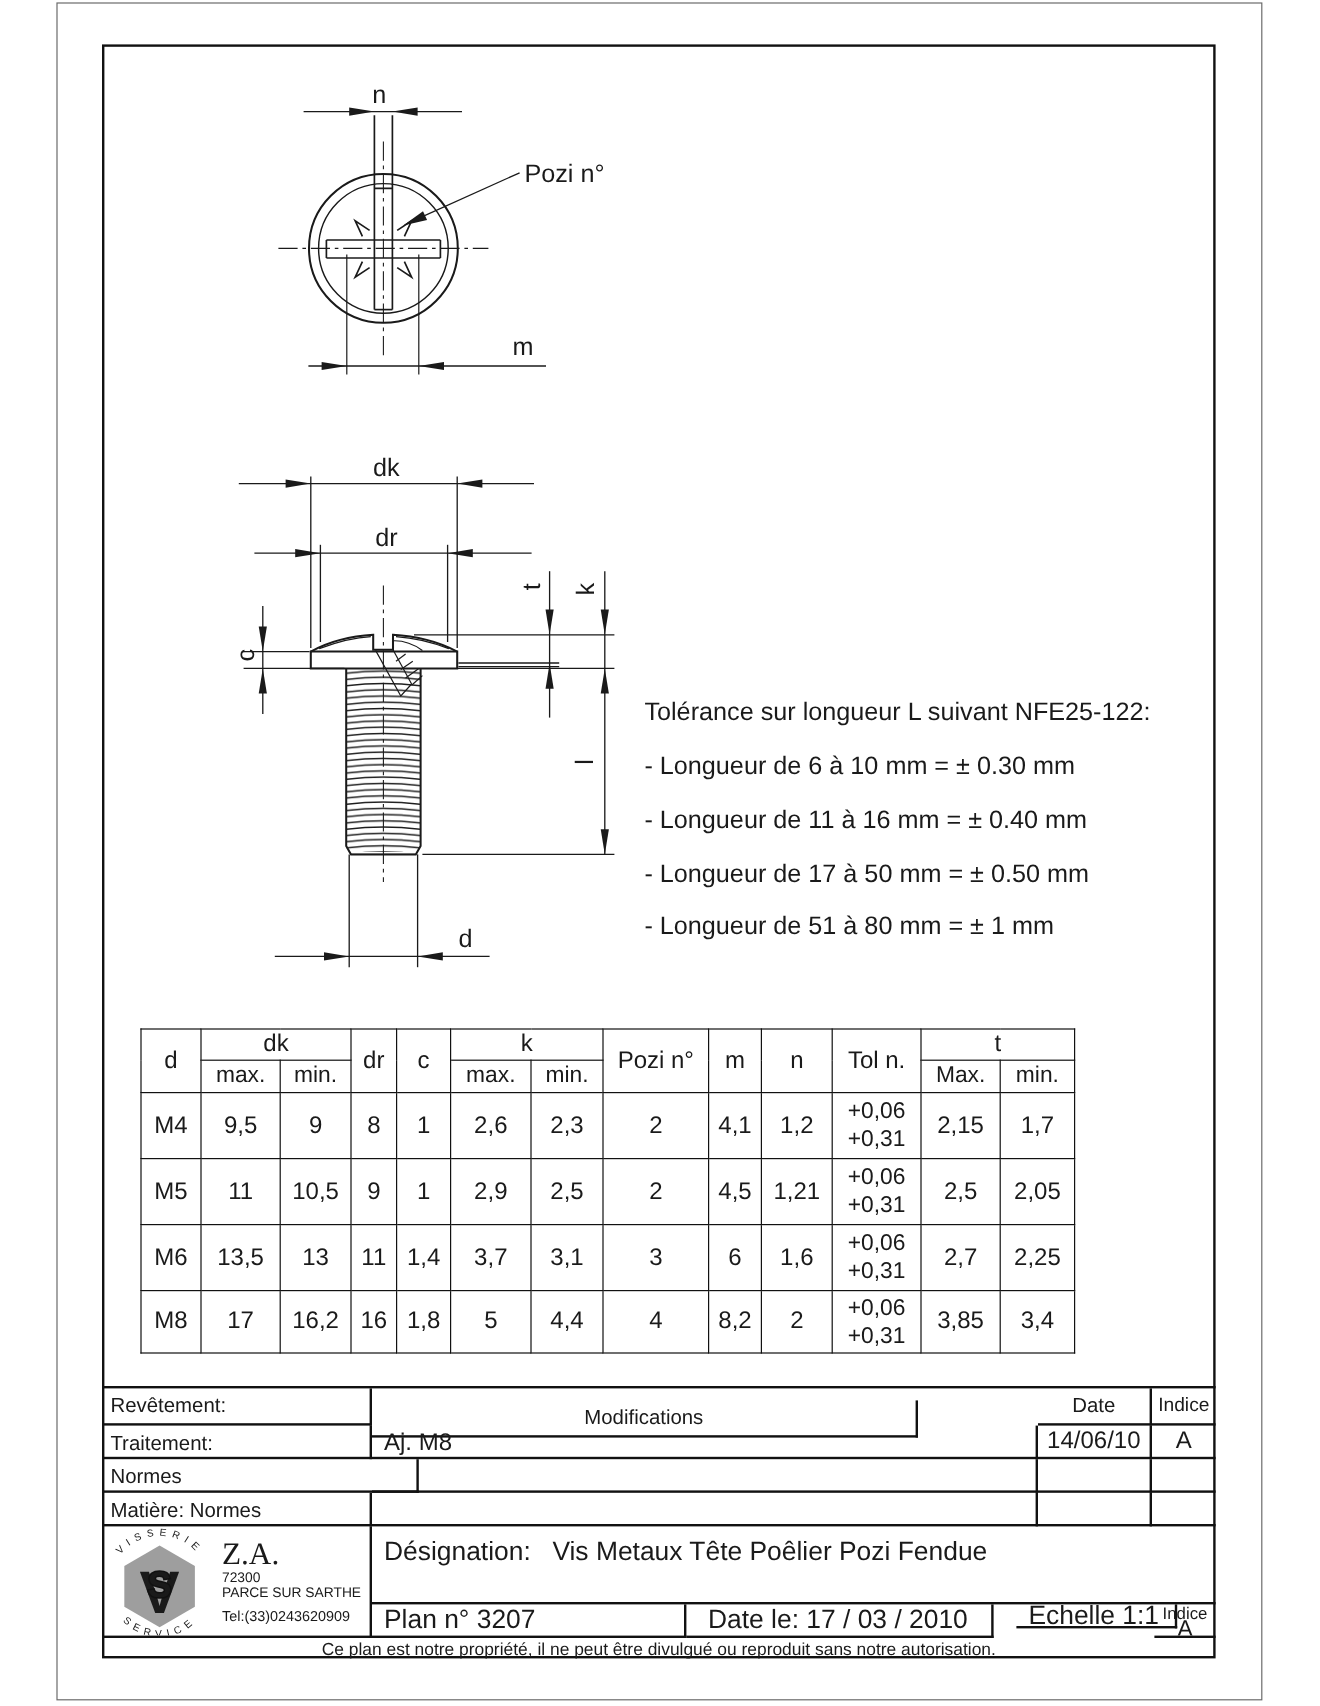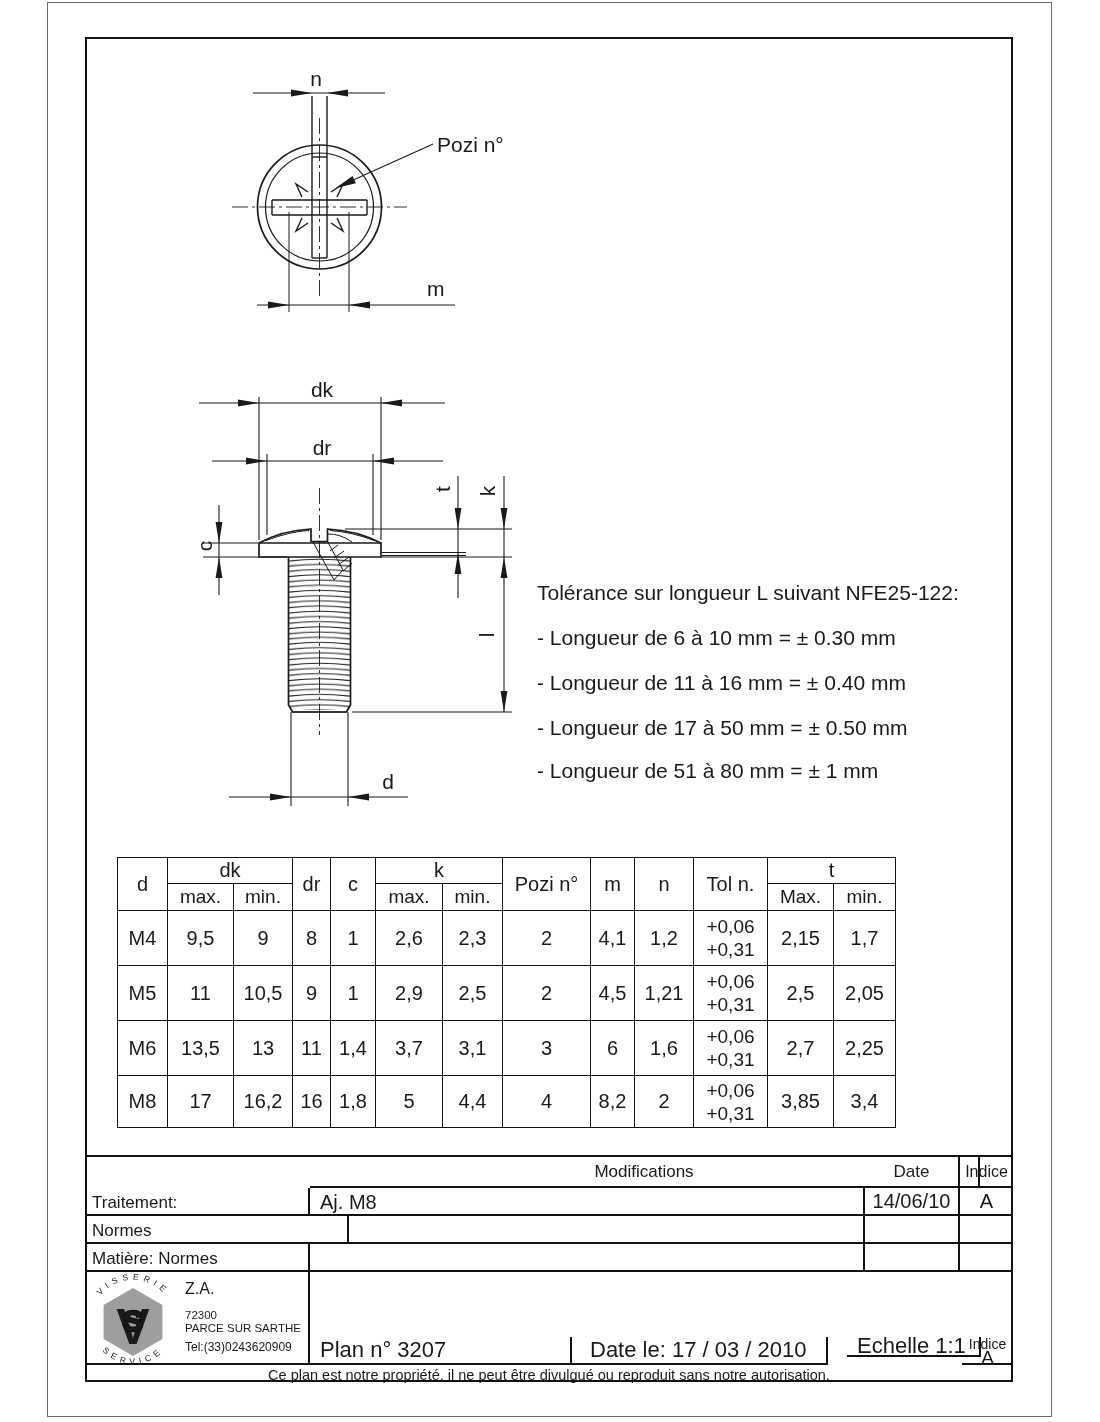--- a/index.html
+++ b/index.html
@@ -32,21 +32,21 @@
   .ctr { display:flex; align-items:center; justify-content:center; }
   .big { font-size:20px; }
   .desig { font-size:22px; padding:8px 0 0 10px; }
   .desig .dlabel { margin-right:18px; }
   .planrow { font-size:22px; display:flex; align-items:center; padding-left:10px; }
   .indice2 { text-align:center; line-height:13px; padding-top:1px; }
   .indice2 .ilab { font-size:14px; display:block; }
   .indice2 .ival { font-size:19px; display:block; line-height:14px; }
   .notice { font-size:14.5px; display:flex; align-items:center; justify-content:center; }
   .addr { position:absolute; left:92px; top:0; width:133px; height:93px; }
-  .addr .za { position:absolute; left:8px; top:8px; font-size:16px; }
+  .addr .za { position:absolute; left:8px; top:8px; font-size:26px;font-family:Liberation Serif, serif; }
   .addr .cp { position:absolute; left:8px; top:37px; font-size:11.5px; }
   .addr .ville { position:absolute; left:8px; top:50px; font-size:11.5px; }
   .addr .tel { position:absolute; left:8px; top:68px; font-size:12px; }
 </style>
 </head>
 <body>
 
 <div class="abs outer-frame"></div>
 <div class="abs inner-frame"></div>
 
@@ -306,21 +306,22 @@
           <span>+0,31</span>
         </td>
     <td>3,85</td>
     <td>3,4</td>
   </tr>
 </tbody>
   </table>
 
 <div class="abs tb">
 
-  <div class="tbcell br bb ctr" style="left:225px;top:0;width:670px;height:31px">Modifications</div>
+  <div class="tbcell br bb lbl" style="left:0;top:0;width:225px;height:31px">Revêtement:</div>
+  <div class="tbcell br bb ctr" style="left:225px;top:10px;width:455px;height:31px">Modifications</div>
   <div class="tbcell br bb ctr" style="left:780px;top:0;width:95px;height:31px">Date</div>
   <div class="tbcell bb ctr" style="left:875px;top:0;width:53px;height:31px;font-size:16px">Indice</div>
 
   <div class="tbcell br bb lbl" style="left:0;top:31px;width:225px;height:28px">Traitement:</div>
   <div class="tbcell br bb big" style="left:225px;top:31px;width:555px;height:28px;padding:3px 0 0 10px">Aj. M8</div>
   <div class="tbcell br bb ctr big" style="left:780px;top:31px;width:95px;height:28px">14/06/10</div>
   <div class="tbcell bb ctr big" style="left:875px;top:31px;width:53px;height:28px">A</div>
 
   <div class="tbcell br bb lbl" style="left:0;top:59px;width:264px;height:28px">Normes</div>
   <div class="tbcell br bb" style="left:225px;top:59px;width:555px;height:28px"></div>
@@ -345,20 +346,23 @@
       <text font-size="8.5" letter-spacing="4.5" fill="#333"><textPath href="#arcBot" startOffset="50%" text-anchor="middle">SERVICE</textPath></text>
     </svg>
     <div class="addr">
       <div class="za">Z.A.</div>
       <div class="cp">72300</div>
       <div class="ville">PARCE SUR SARTHE</div>
       <div class="tel">Tel:(33)0243620909</div>
     </div>
   </div>
 
+  <div class="tbcell bb desig" style="left:225px;top:115px;width:703px;height:65px">
+    <span class="dlabel">Désignation:</span><span>Vis Metaux Tête Poêlier Pozi Fendue</span>
+  </div>
 
   <div class="tbcell br bb planrow" style="left:225px;top:180px;width:262px;height:28px">Plan n° 3207</div>
   <div class="tbcell br bb planrow" style="left:487px;top:180px;width:256px;height:28px;padding-left:18px">Date le: 17 / 03 / 2010</div>
   <div class="tbcell br bb planrow" style="left:762px;top:180px;width:134px;height:20px">Echelle 1:1</div>
   <div class="tbcell bb indice2" style="left:877px;top:180px;width:51px;height:28px">
     <span class="ilab">Indice</span>
     <span class="ival">A</span>
   </div>
 
   <div class="tbcell notice" style="left:0;top:208px;width:928px;height:19px">Ce plan est notre propriété, il ne peut être divulgué ou reproduit sans notre autorisation.</div>

